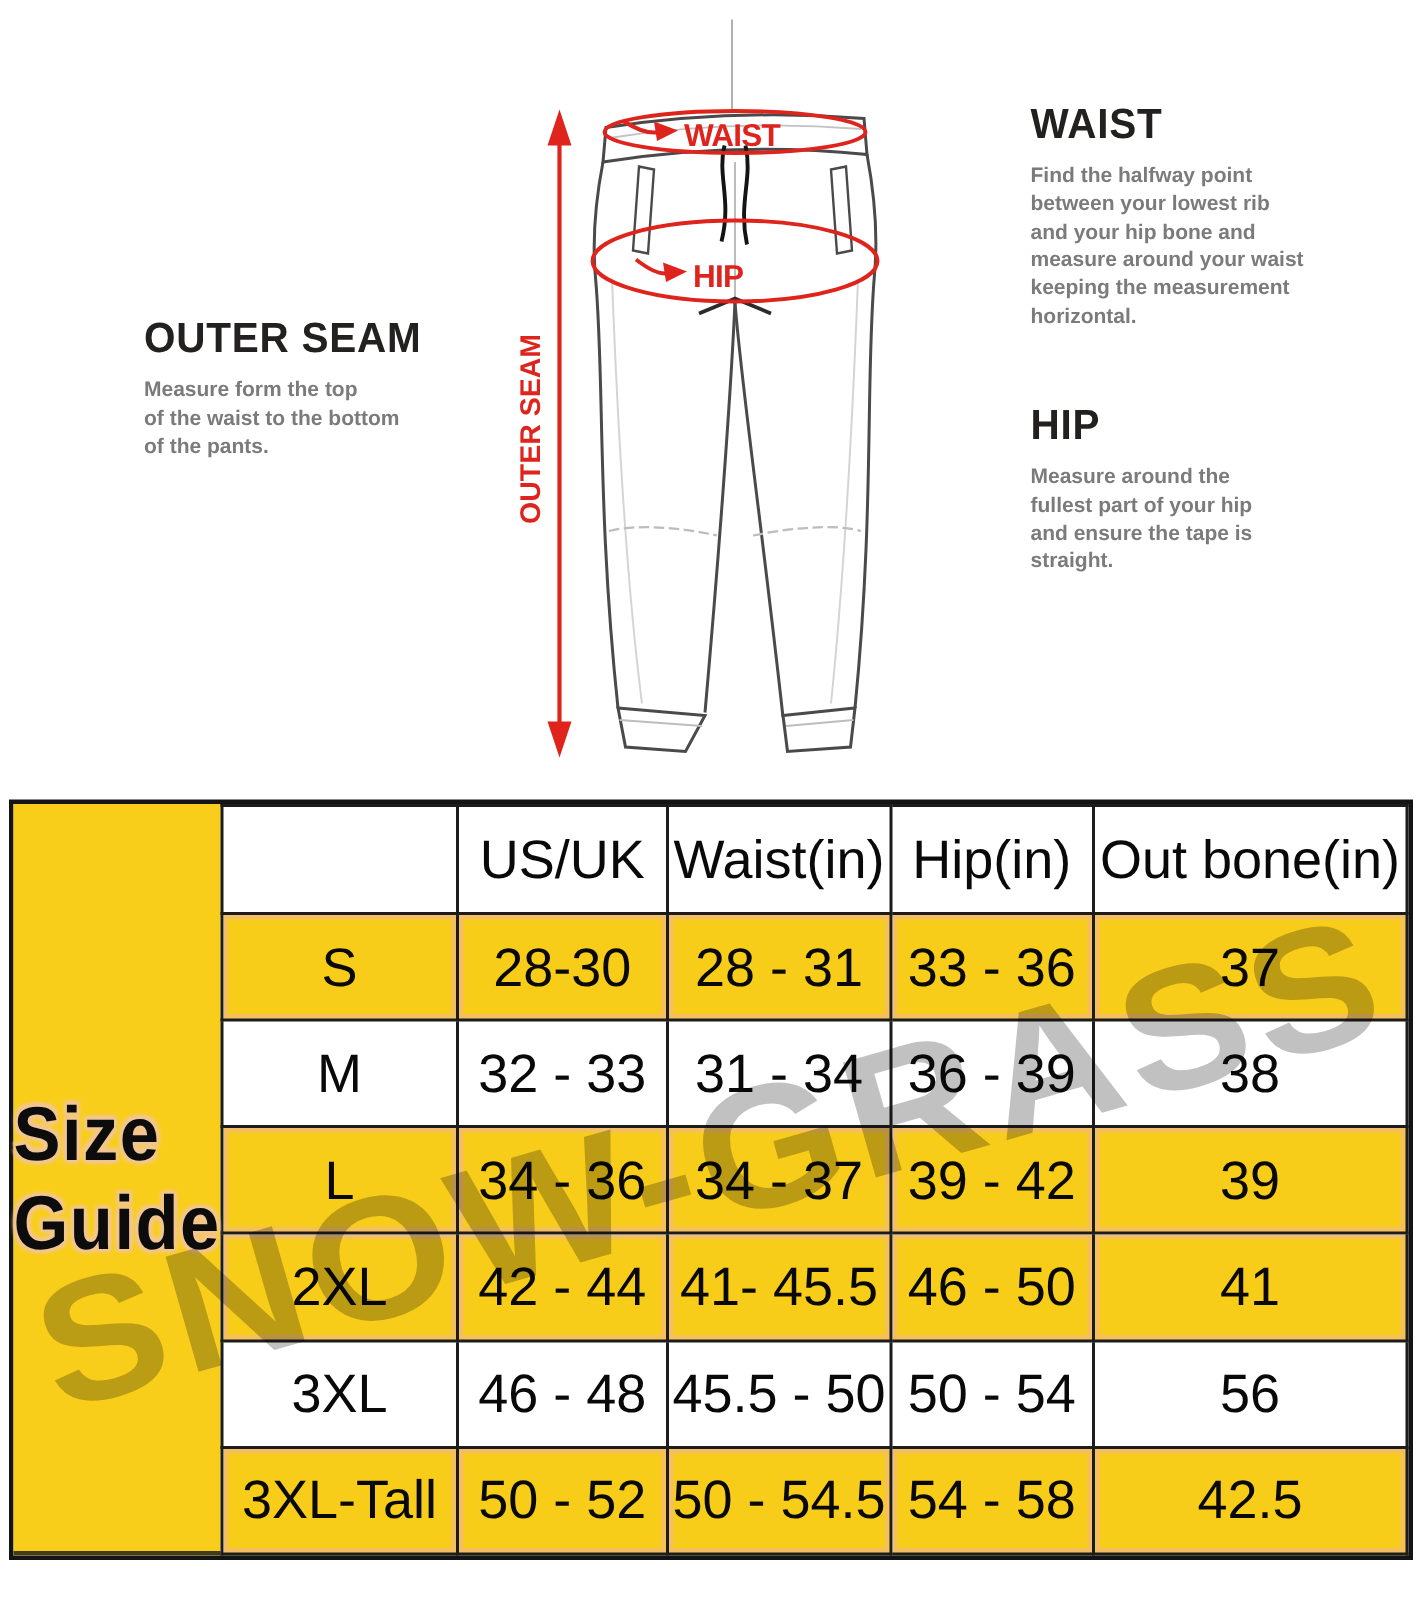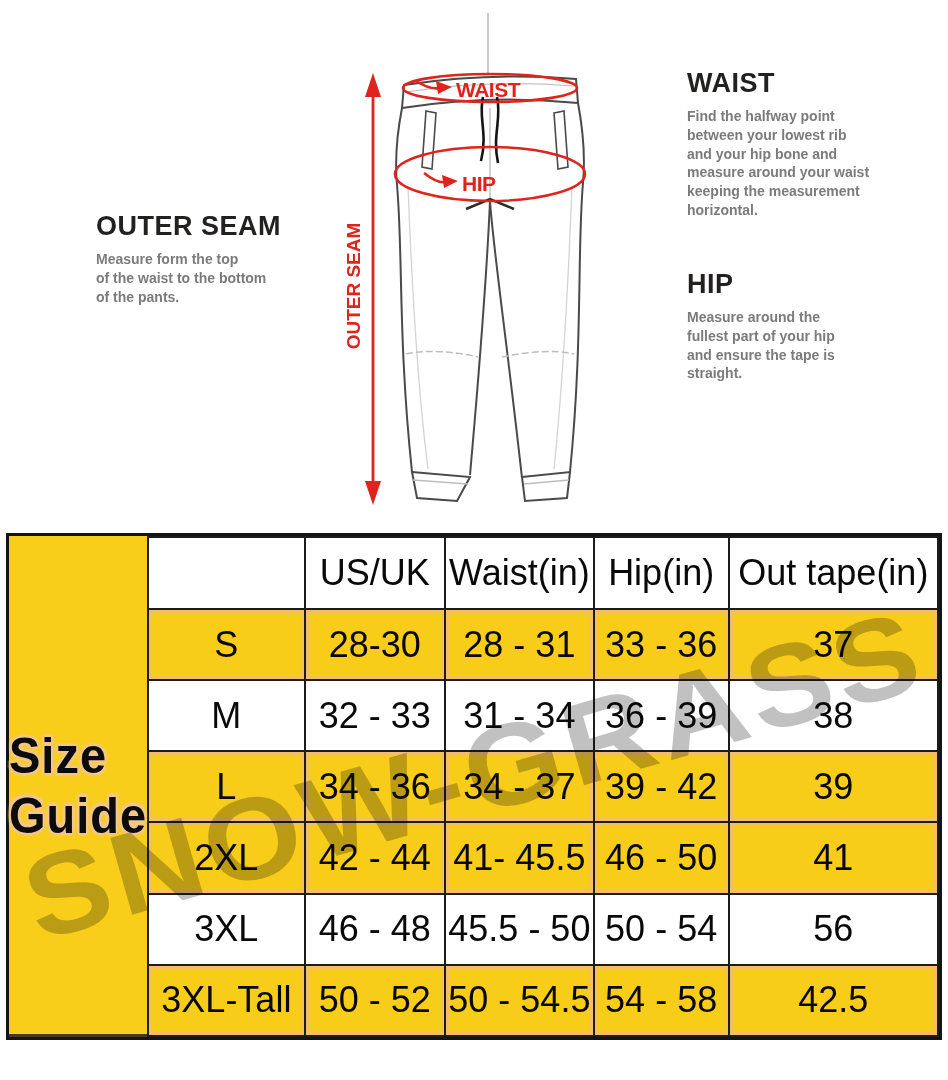--- a/index.html
+++ b/index.html
@@ -137,21 +137,21 @@
           <col class="c3">
           <col class="c4">
           <col class="c5">
         </colgroup>
       <thead>
         <tr>
           <th></th>
           <th>US/UK</th>
           <th>Waist(in)</th>
           <th>Hip(in)</th>
-          <th>Out tape(in)</th>
+          <th>Out bone(in)</th>
         </tr>
       </thead>
       <tbody>
         <tr class="row-yellow">
           <td>S</td>
           <td>28-30</td>
           <td>28 - 31</td>
           <td>33 - 36</td>
           <td>37</td>
         </tr>

